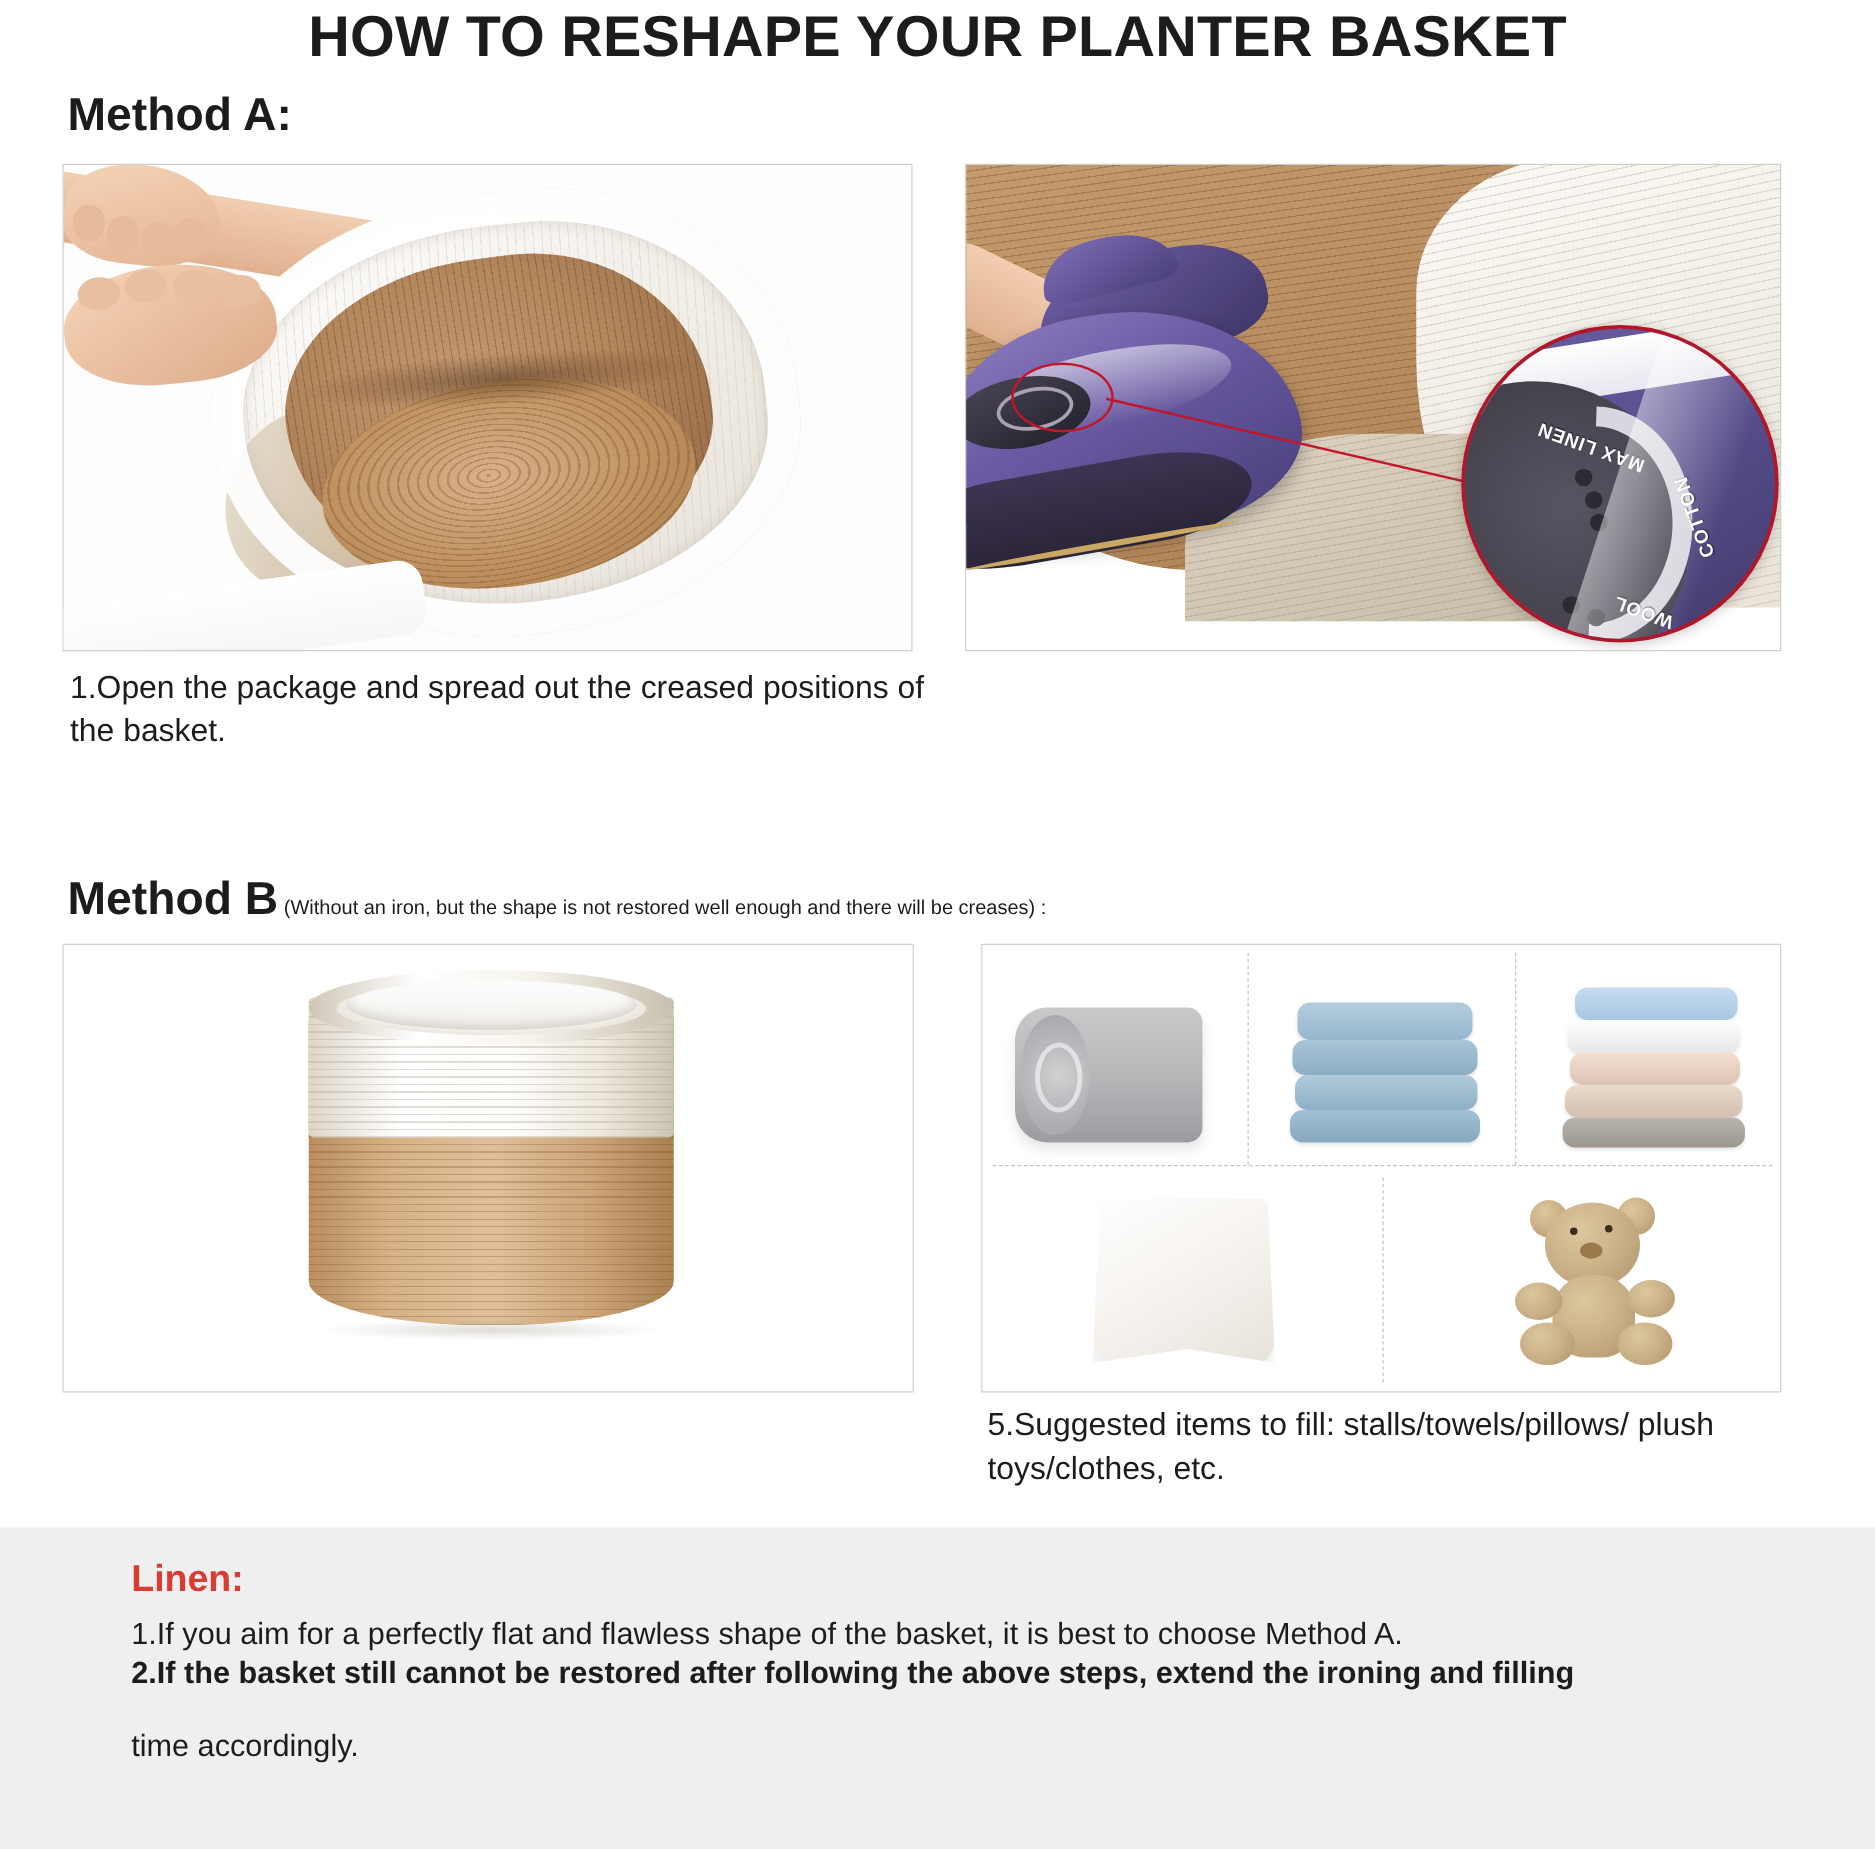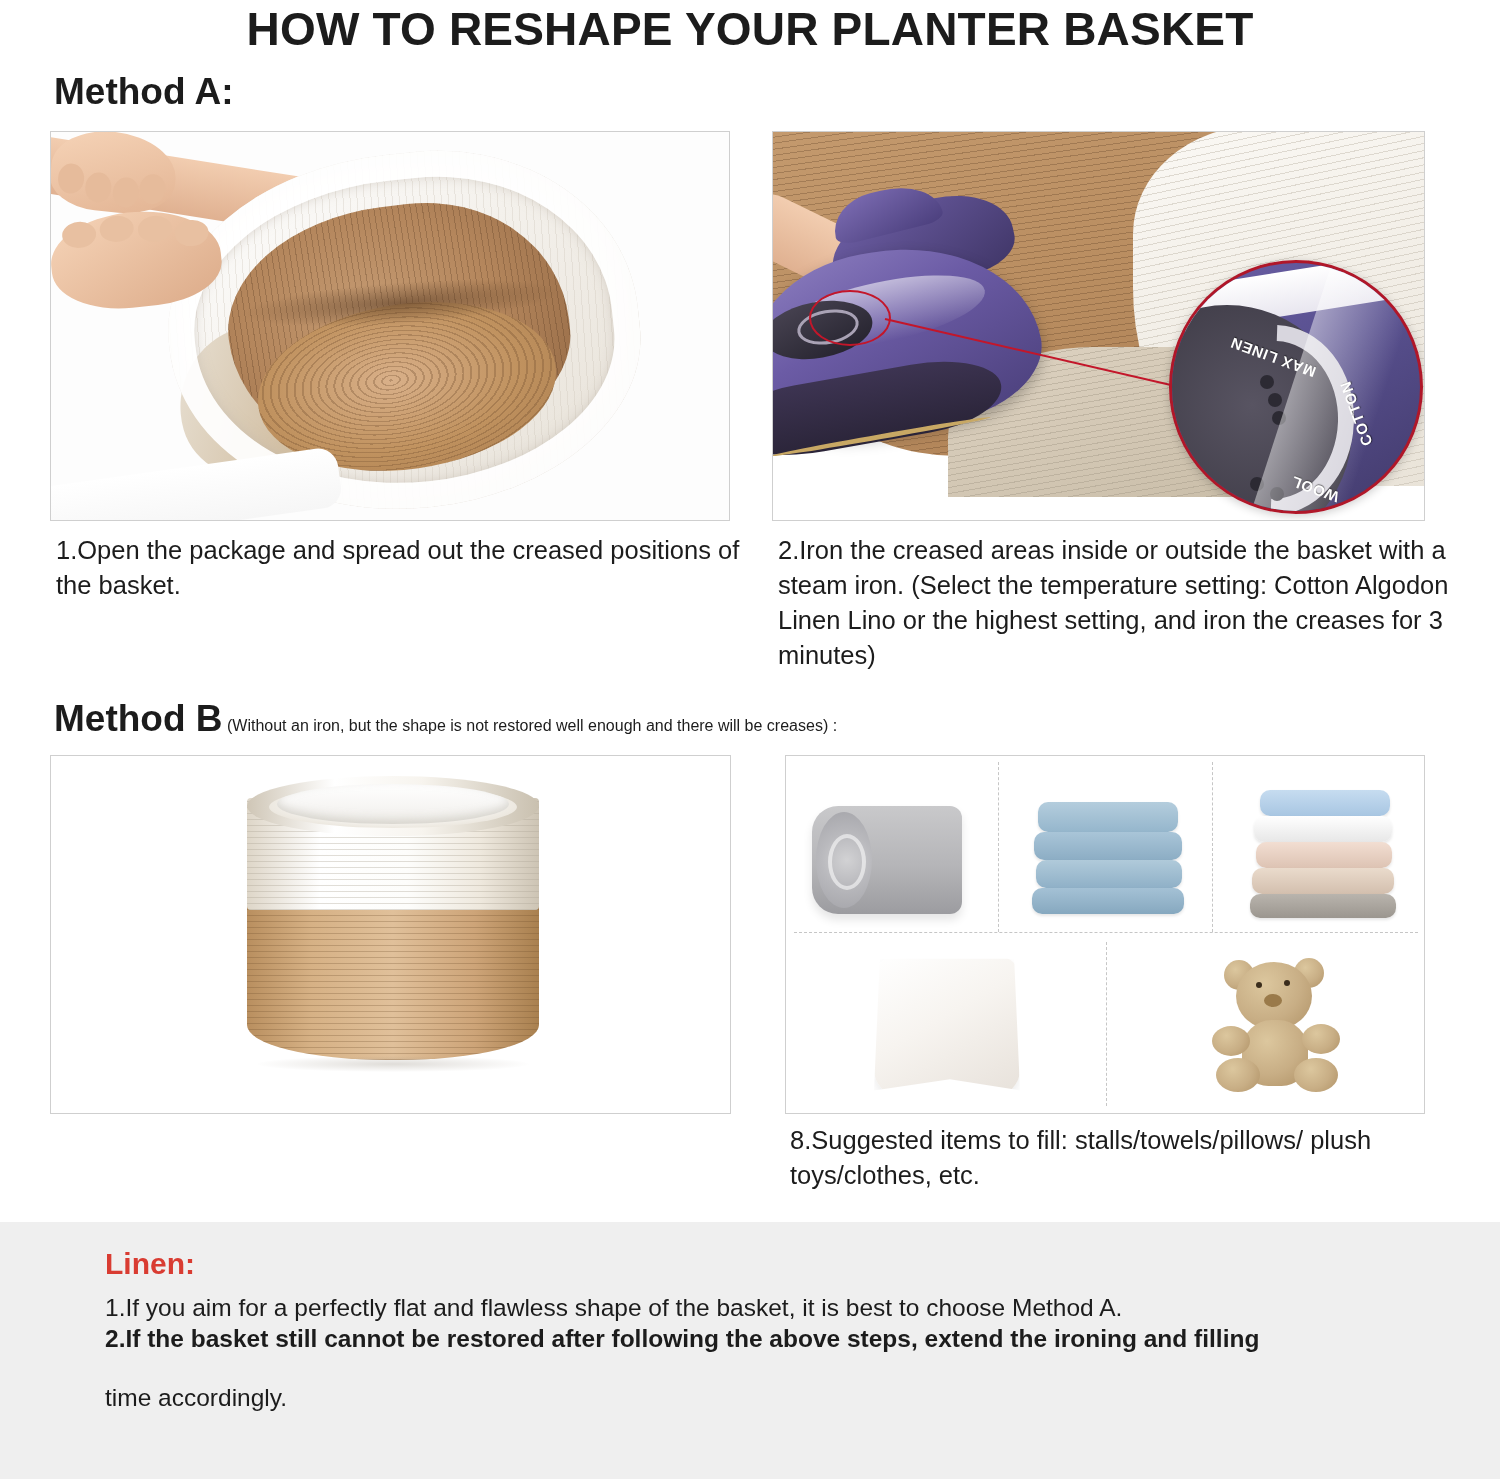--- a/index.html
+++ b/index.html
@@ -415,21 +415,20 @@
         <div class="mg-dot" style="left:98px;top:224px;"></div>
         <div class="mg-label" style="left:56px;top:86px;transform:rotate(200deg);">MAX LINEN</div>
         <div class="mg-label" style="left:150px;top:142px;transform:rotate(250deg);">COTTON</div>
         <div class="mg-label" style="left:118px;top:218px;transform:rotate(200deg);">WOOL</div>
         <div class="mg-gloss"></div>
       </div>
     </div>
   </div>
 
   <div class="caption" id="cap-a1">1.Open the package and spread out the creased positions of the basket.</div>
-  <div class="caption" id="cap-a2">2.Iron the creased areas inside or outside the basket with a steam iron. (Select the temperature setting: Cotton Algodon Linen Lino or the highest setting, and iron the creases for 3 minutes)</div>
 
   <div class="method-head" id="method-b-head">
     <span class="mh-main">Method B</span>
     <span class="mh-sub">(Without an iron, but the shape is not restored well enough and there will be creases) :</span>
   </div>
 
   <div class="panel" id="panel-b1">
     <div class="ph" id="ph-b1">
       <div class="cyl">
         <div class="cyl-body"></div>
@@ -491,21 +490,21 @@
           <div class="bear-part" style="left:86px;top:104px;width:44px;height:34px;"></div>
           <div style="left:56px;top:40px;width:18px;height:13px;background:#9a7a4a;"></div>
           <div style="left:48px;top:28px;width:6px;height:6px;background:#3b2d1c;"></div>
           <div style="left:76px;top:26px;width:6px;height:6px;background:#3b2d1c;"></div>
         </div>
       </div>
 
     </div>
   </div>
 
-  <div class="caption" id="cap-b2">8.Suggested items to fill: stalls/towels/pillows/ plush toys/clothes, etc.</div>
+  <div class="caption" id="cap-b2">5.Suggested items to fill: stalls/towels/pillows/ plush toys/clothes, etc.</div>
 
   <div id="tips-band"></div>
   <div id="tips-title">Linen:</div>
   <div class="tip-line" id="tip-1">1.If you aim for a perfectly flat and flawless shape of the basket, it is best to choose Method A.</div>
   <div class="tip-line" id="tip-2">2.If the basket still cannot be restored after following the above steps, extend the ironing and filling</div>
   <div class="tip-line" id="tip-2b">time accordingly.</div>
 
 </div>
 
 </body></html>

